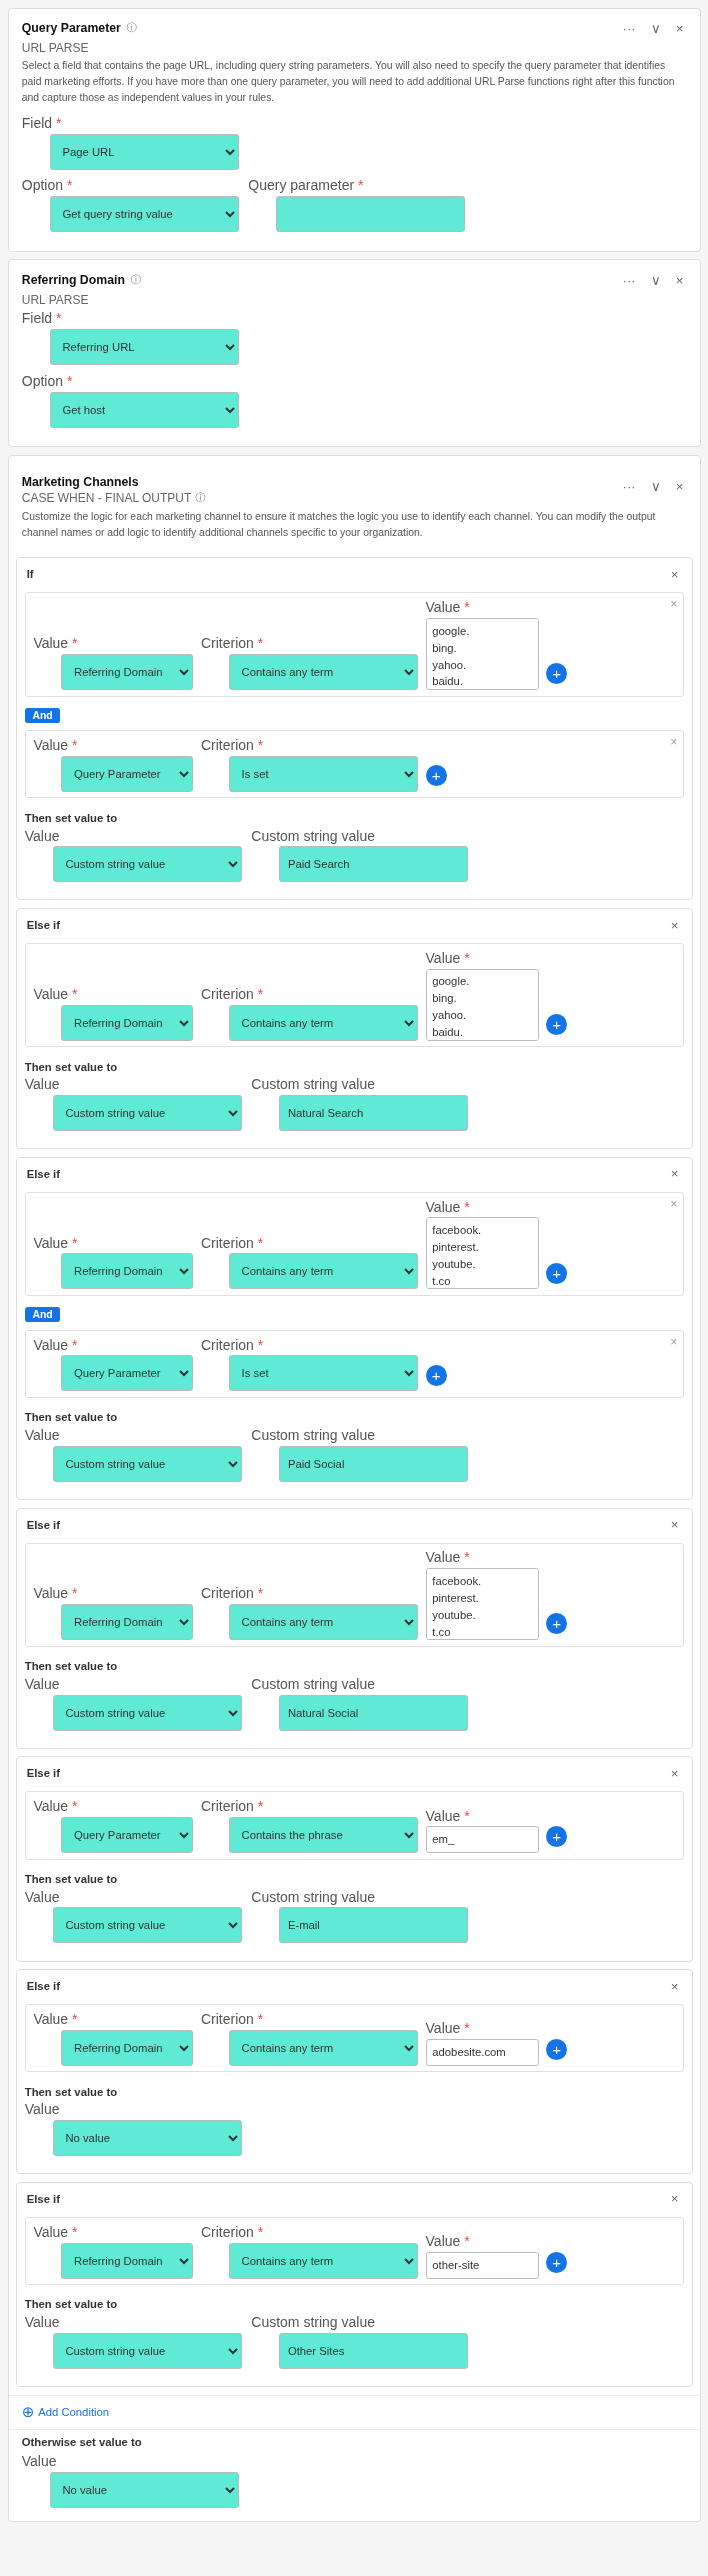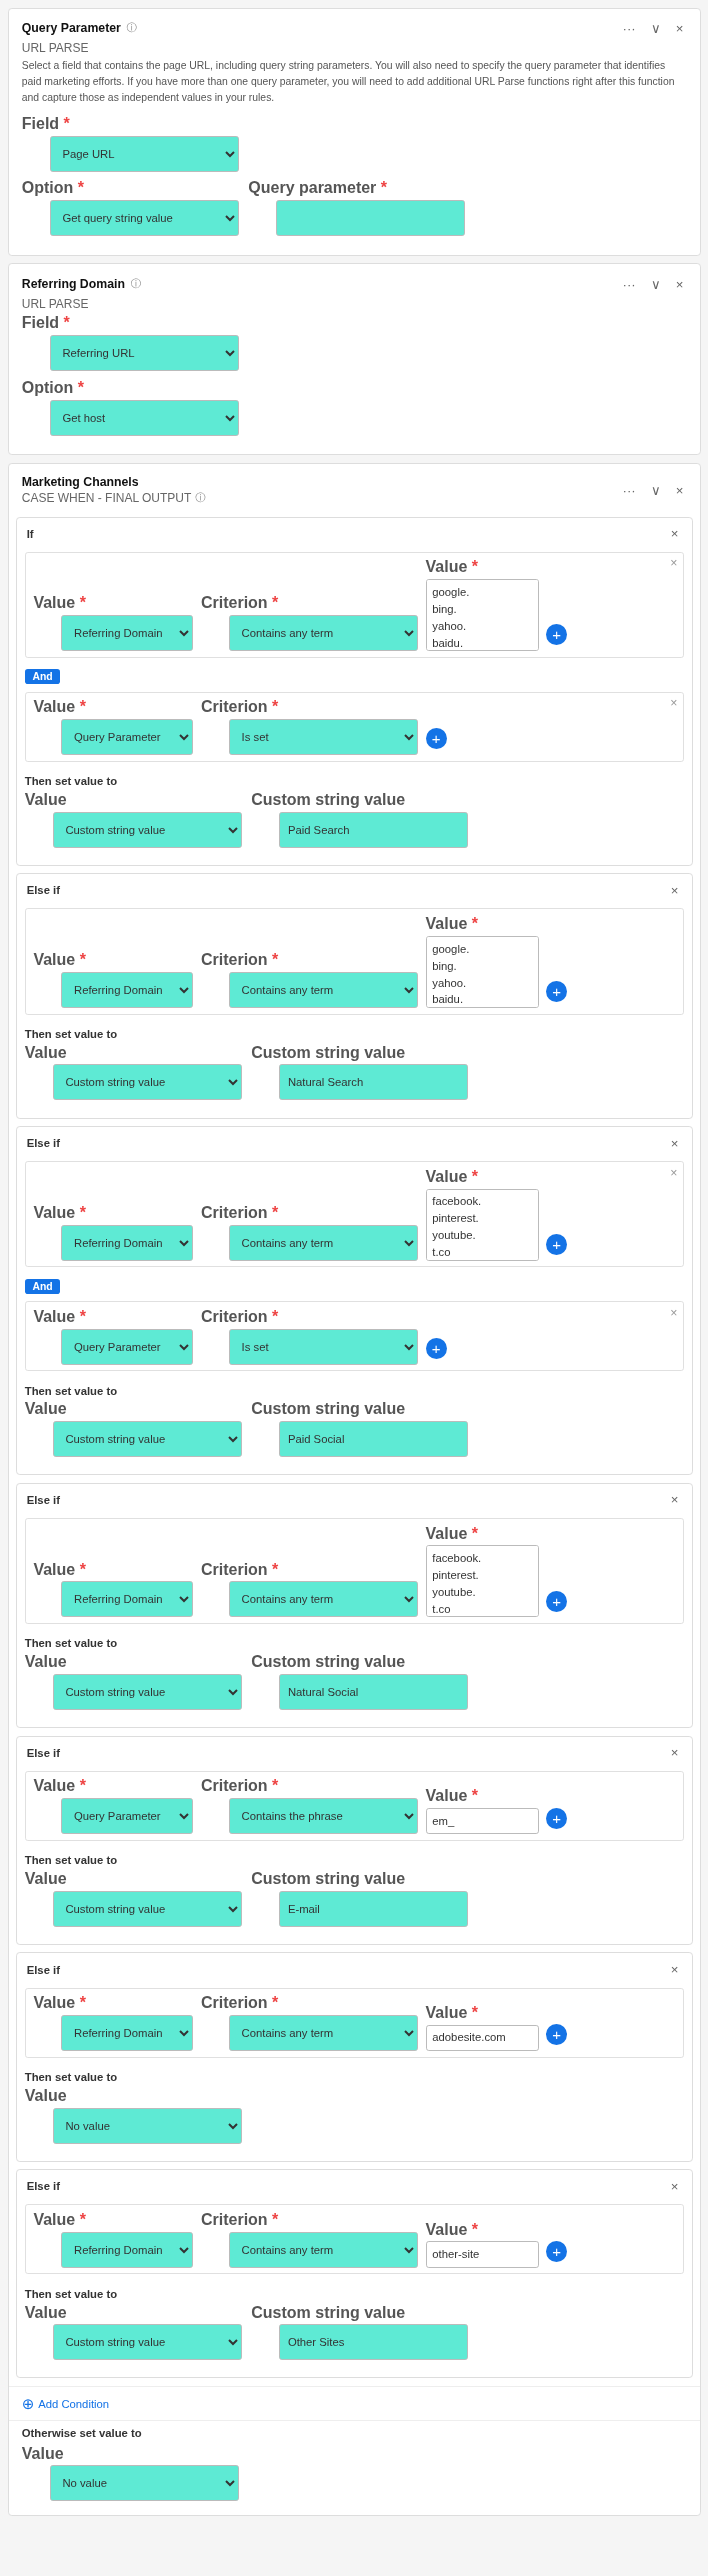--- a/index.html
+++ b/index.html
@@ -59,23 +59,23 @@
       gap: 9.5px;
       margin-bottom: 7.6px;
       align-items: flex-end;
     }
     .form-group {
       display: flex;
       flex-direction: column;
       gap: 2.8px;
     }
     .form-label {
-      font-size: 16px;
+      font-size: 14px;
       color: #555;
-      font-weight: 700;
+      font-weight: 400;
     }
     select, input[type="text"] {
       border: 0.9px solid #bbb;
       border-radius: 2.8px;
       padding: 4.7px 7.6px;
       font-size: 11.3px;
       color: #333;
       background: #5eead4;
       height: 36px;
       margin-left: 28px;
@@ -284,34 +284,35 @@
       <select class="select-md">
         <option>Get host</option>
       </select>
     </div>
   </div>
 </div>
 
 <div class="mc-card">
   <div class="mc-header">
     <div style="display:flex;flex-direction:column;gap:1.9px;">
-      <div style="display:flex;align-items:center;gap:5.7px;">
+      <div style="display:flex;align-items:center;gap:5.7px;margin-top:8px;">
         <span class="card-title">Marketing Channels</span>
       </div>
       <div style="display:flex;align-items:center;gap:4px;">
         <span class="card-subtitle" style="margin:0;">CASE WHEN - FINAL OUTPUT</span>
         <span style="color:#888;font-size:10.4px;">ⓘ</span>
       </div>
     </div>
     <div class="header-icons">
       <button class="icon-btn">···</button>
       <button class="icon-btn">∨</button>
       <button class="icon-btn">×</button>
     </div>
   </div>
+  <div class="mc-desc">Customize the logic for each marketing channel to ensure it matches the logic you use to identify each channel. You can modify the output channel names or add logic to identify additional channels specific to your organization.</div>
 
   <div class="condition-block">
     <div class="condition-block-header">
       <span>If</span>
       <button class="icon-btn">×</button>
     </div>
     <div class="condition-inner">
       <span class="close-x">×</span>
       <div class="condition-row">
         <div class="form-group">

